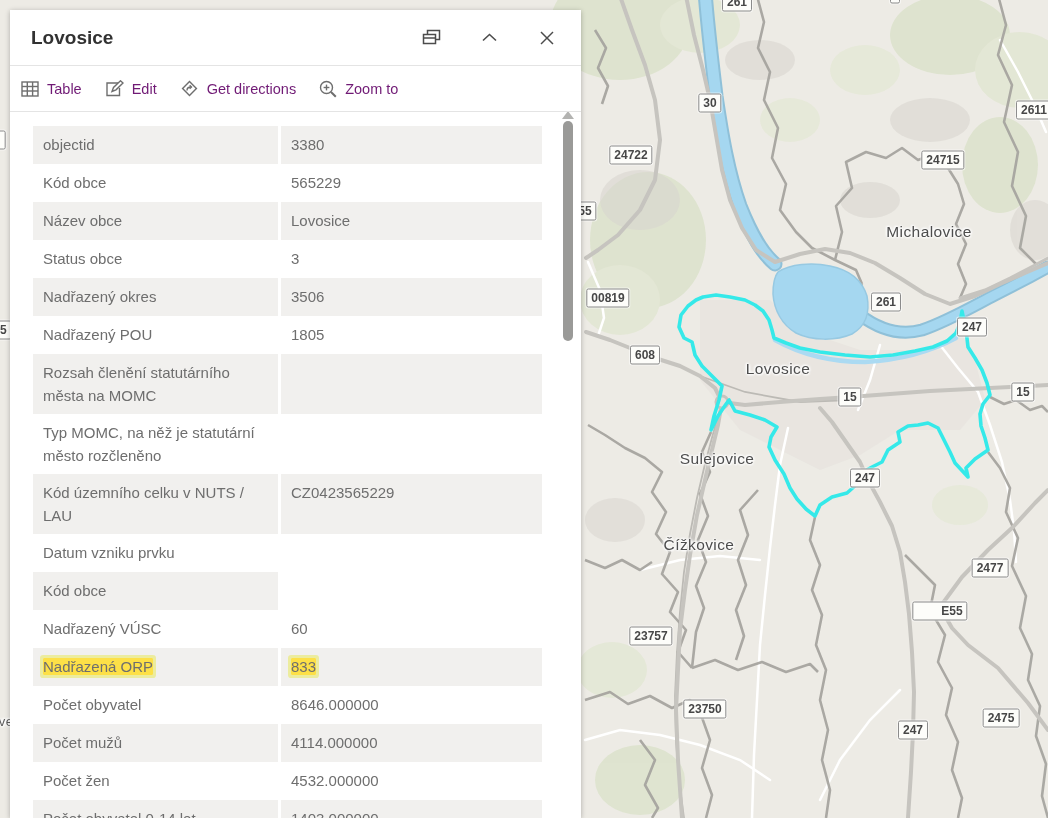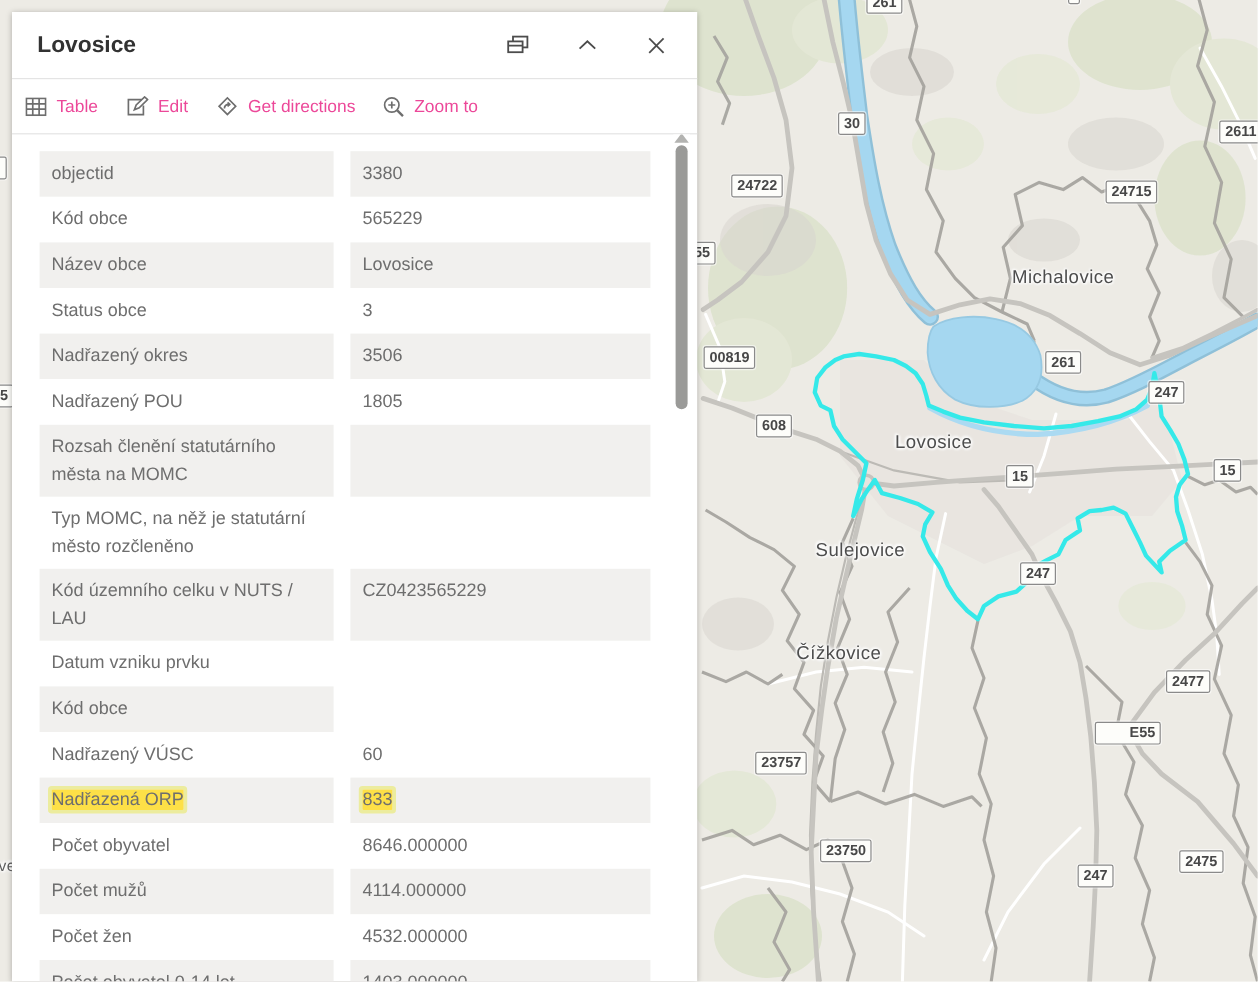--- a/index.html
+++ b/index.html
@@ -40,28 +40,28 @@
     width:40px;height:38px;display:flex;align-items:center;justify-content:center;
     background:none;border:none;cursor:pointer;color:#4c4c4c;padding:0;
   }
   .hbtn + .hbtn{margin-left:18px;}
   .toolbar{
     height:45px;flex:0 0 45px;display:flex;align-items:center;
     padding:0 10px;border-bottom:1px solid #e4e4e4;gap:21px;
   }
   .tbtn{
     display:flex;align-items:center;gap:8px;background:none;border:none;
-    cursor:pointer;color:#ec4899;font-size:14.5px;padding:2px 1px;
+    cursor:pointer;color:#701a75;font-size:14.5px;padding:2px 1px;
     font-family:inherit;
   }
   .content{
     flex:1 1 auto;position:relative;padding:14px 0 0 23px;overflow:hidden;
   }
   .attr-table{width:509px;}
-  .arow{display:flex;gap:14px;}
+  .arow{display:flex;gap:3px;}
   .acell{
     min-height:24px;padding:7px 10px;font-size:15px;line-height:23px;color:#6e6e6e;
     background:#fff;
   }
   .arow.shaded .acell{background:#f1f0ee;}
   .alabel{flex:0 0 225px;width:225px;}
   .avalue{flex:1 1 auto;}
   .hl{background:#fde047;box-shadow:0 0 0 3px #ecec9e;border-radius:1px;}
   
   .scroll-up{
@@ -201,21 +201,21 @@
       <div class="shield" style="left: 1023px; top: 392px;">15</div>
       <div class="shield" style="left: 865px; top: 478px;">247</div>
       <div class="shield" style="left: 990px; top: 528px; margin-top: 40px;">2477</div>
       <div class="shield" style="left: 940px; top: 611px; padding-left: 28px;">E55</div>
       <div class="shield" style="left: 651px; top: 636px;">23757</div>
       <div class="shield" style="left: 1001px; top: 688px; margin-top: 30px;">2475</div>
       <div class="shield" style="left: 705px; top: 709px;">23750</div>
       <div class="shield" style="left: 913px; top: 730px;">247</div>
       <div class="shield" style="left: -3px; top: 140px;">2</div>
       <div class="shield" style="left: 0px; top: 330px;">25</div>
-      <div class="place" style="left: 886px; top: 232px; text-align: right;">Michalovice</div>
+      <div class="place" style="left: 929px; top: 232px; text-align: right;">Michalovice</div>
       <div class="place" style="left: 778px; top: 369px;">Lovosice</div>
       <div class="place" style="left: 717px; top: 459px;">Sulejovice</div>
       <div class="place" style="left: 699px; top: 545px;">Čížkovice</div>
       <div class="place small" style="left: 6px; top: 721px;">ve</div>
     </div>
 </div>
 
 <div class="panel">
   <div class="panel-header">
     <div class="panel-title">Lovosice</div>

